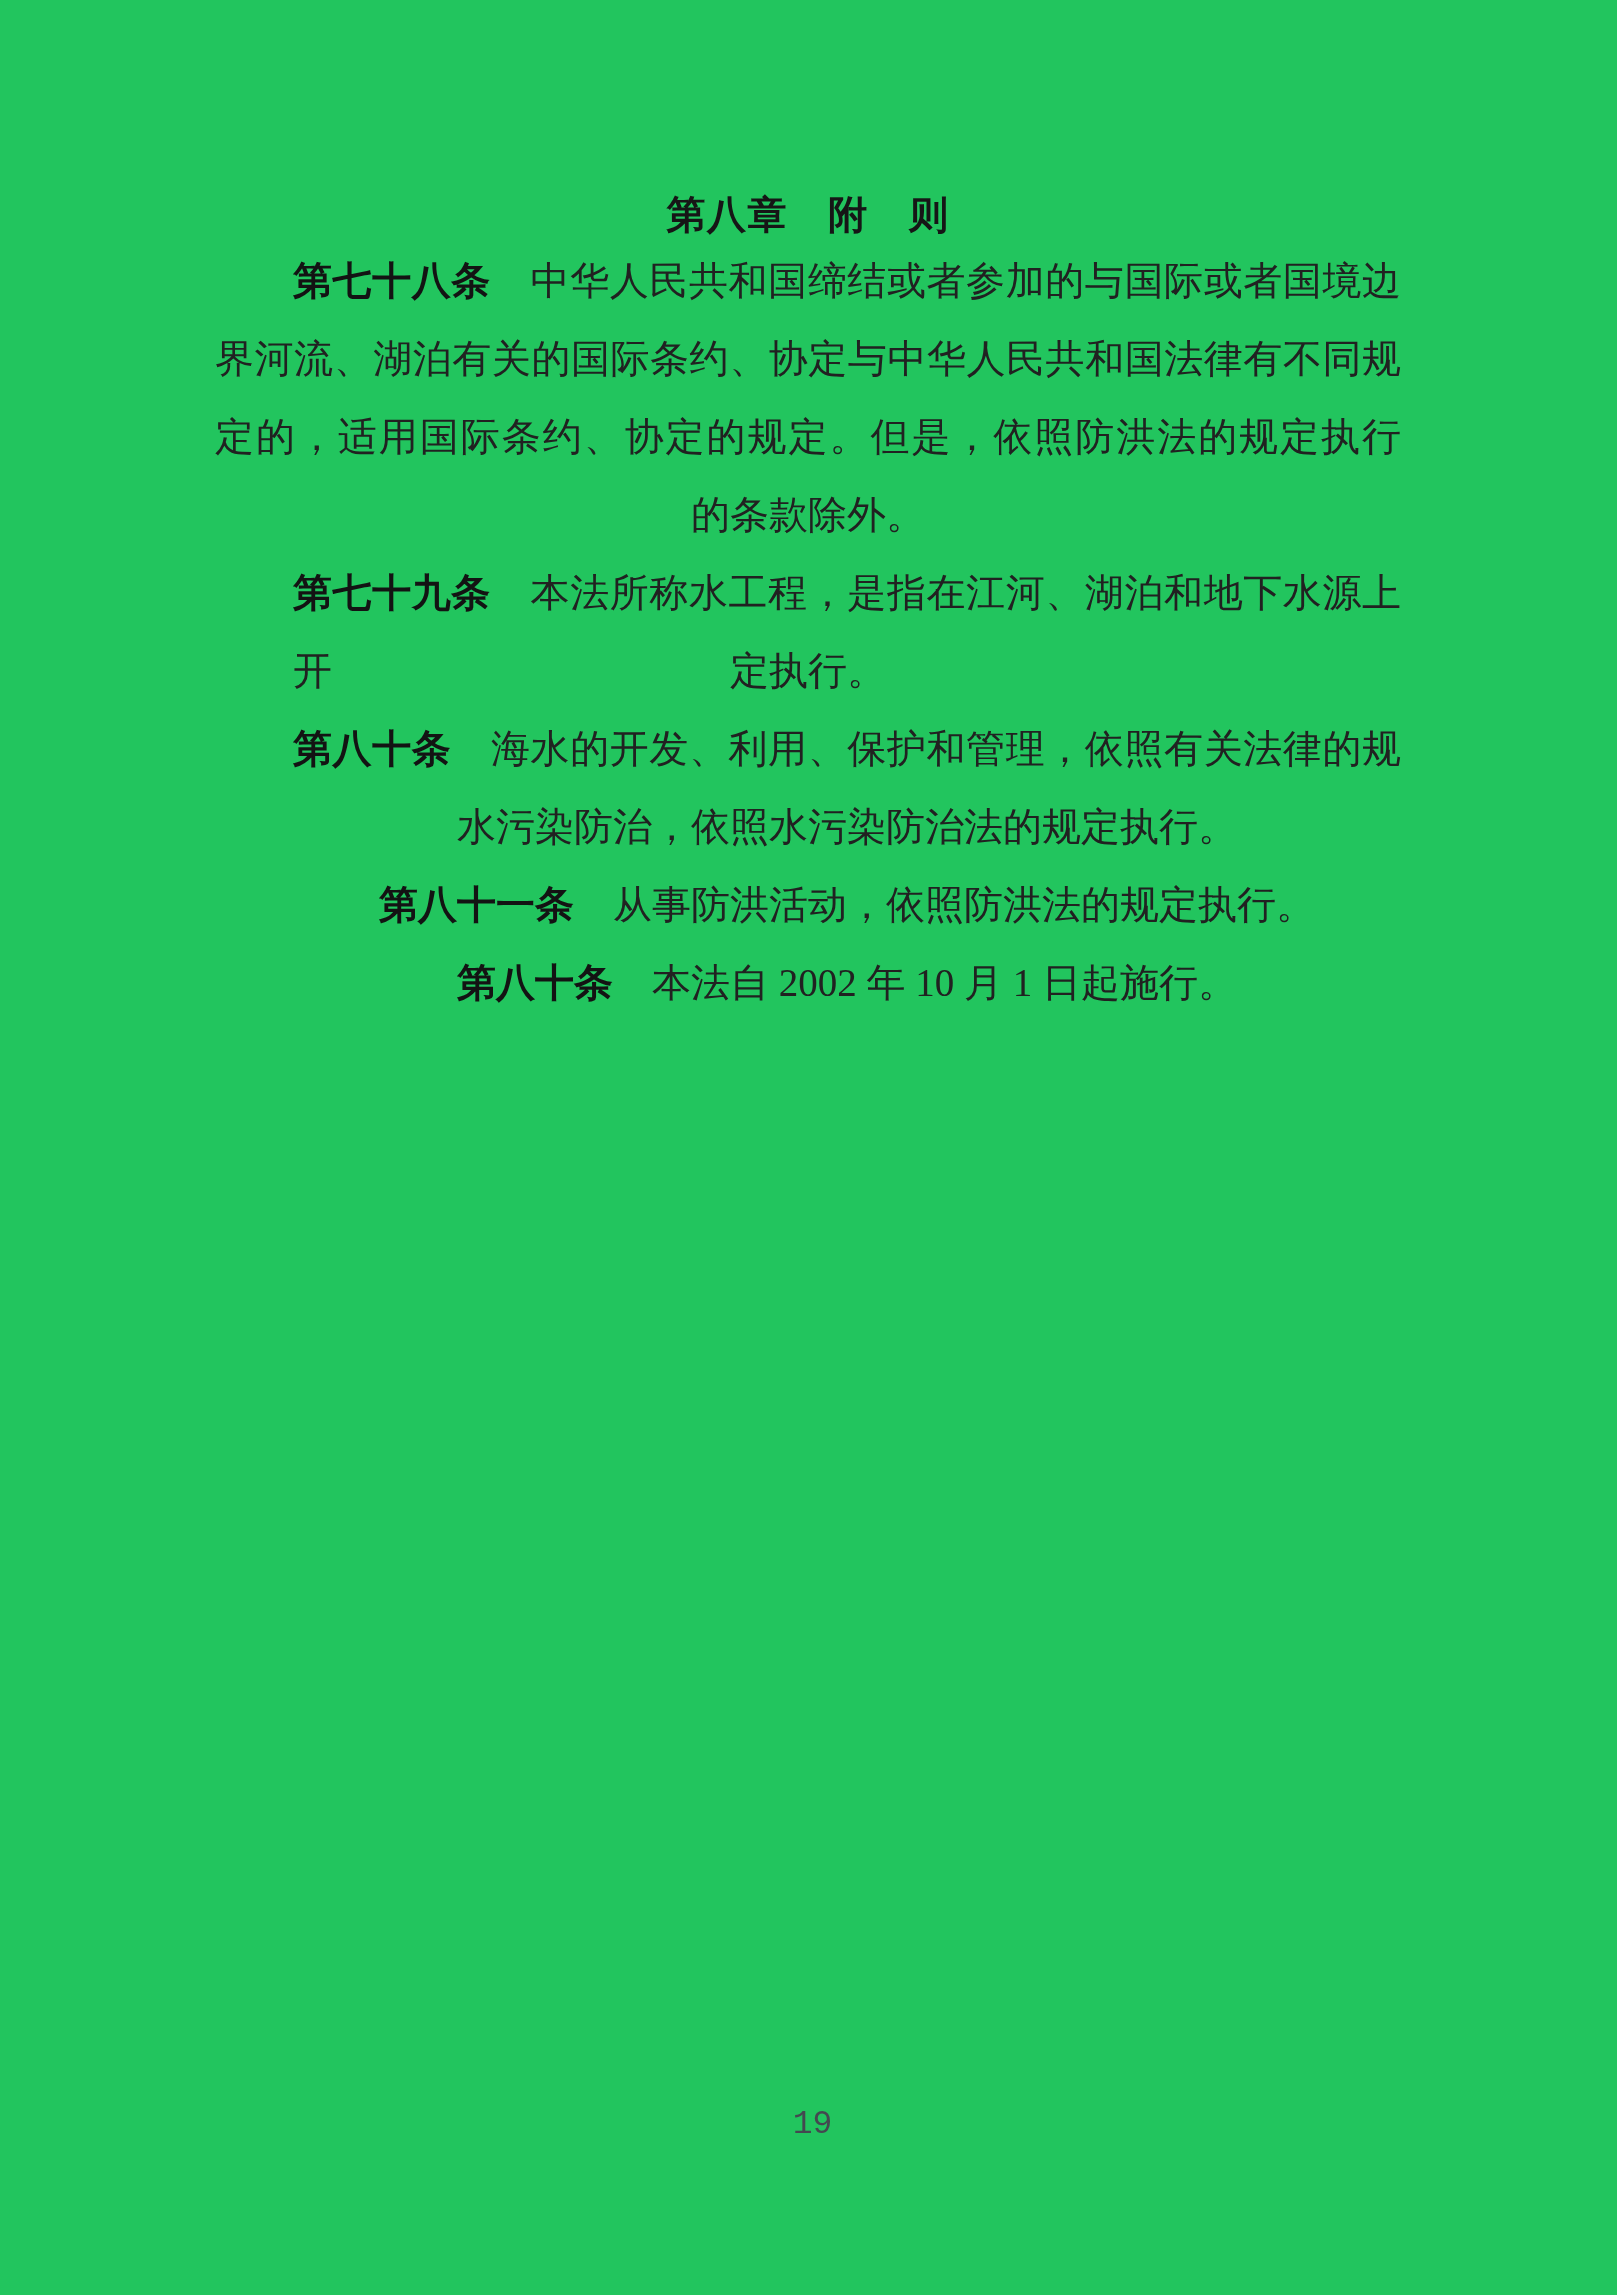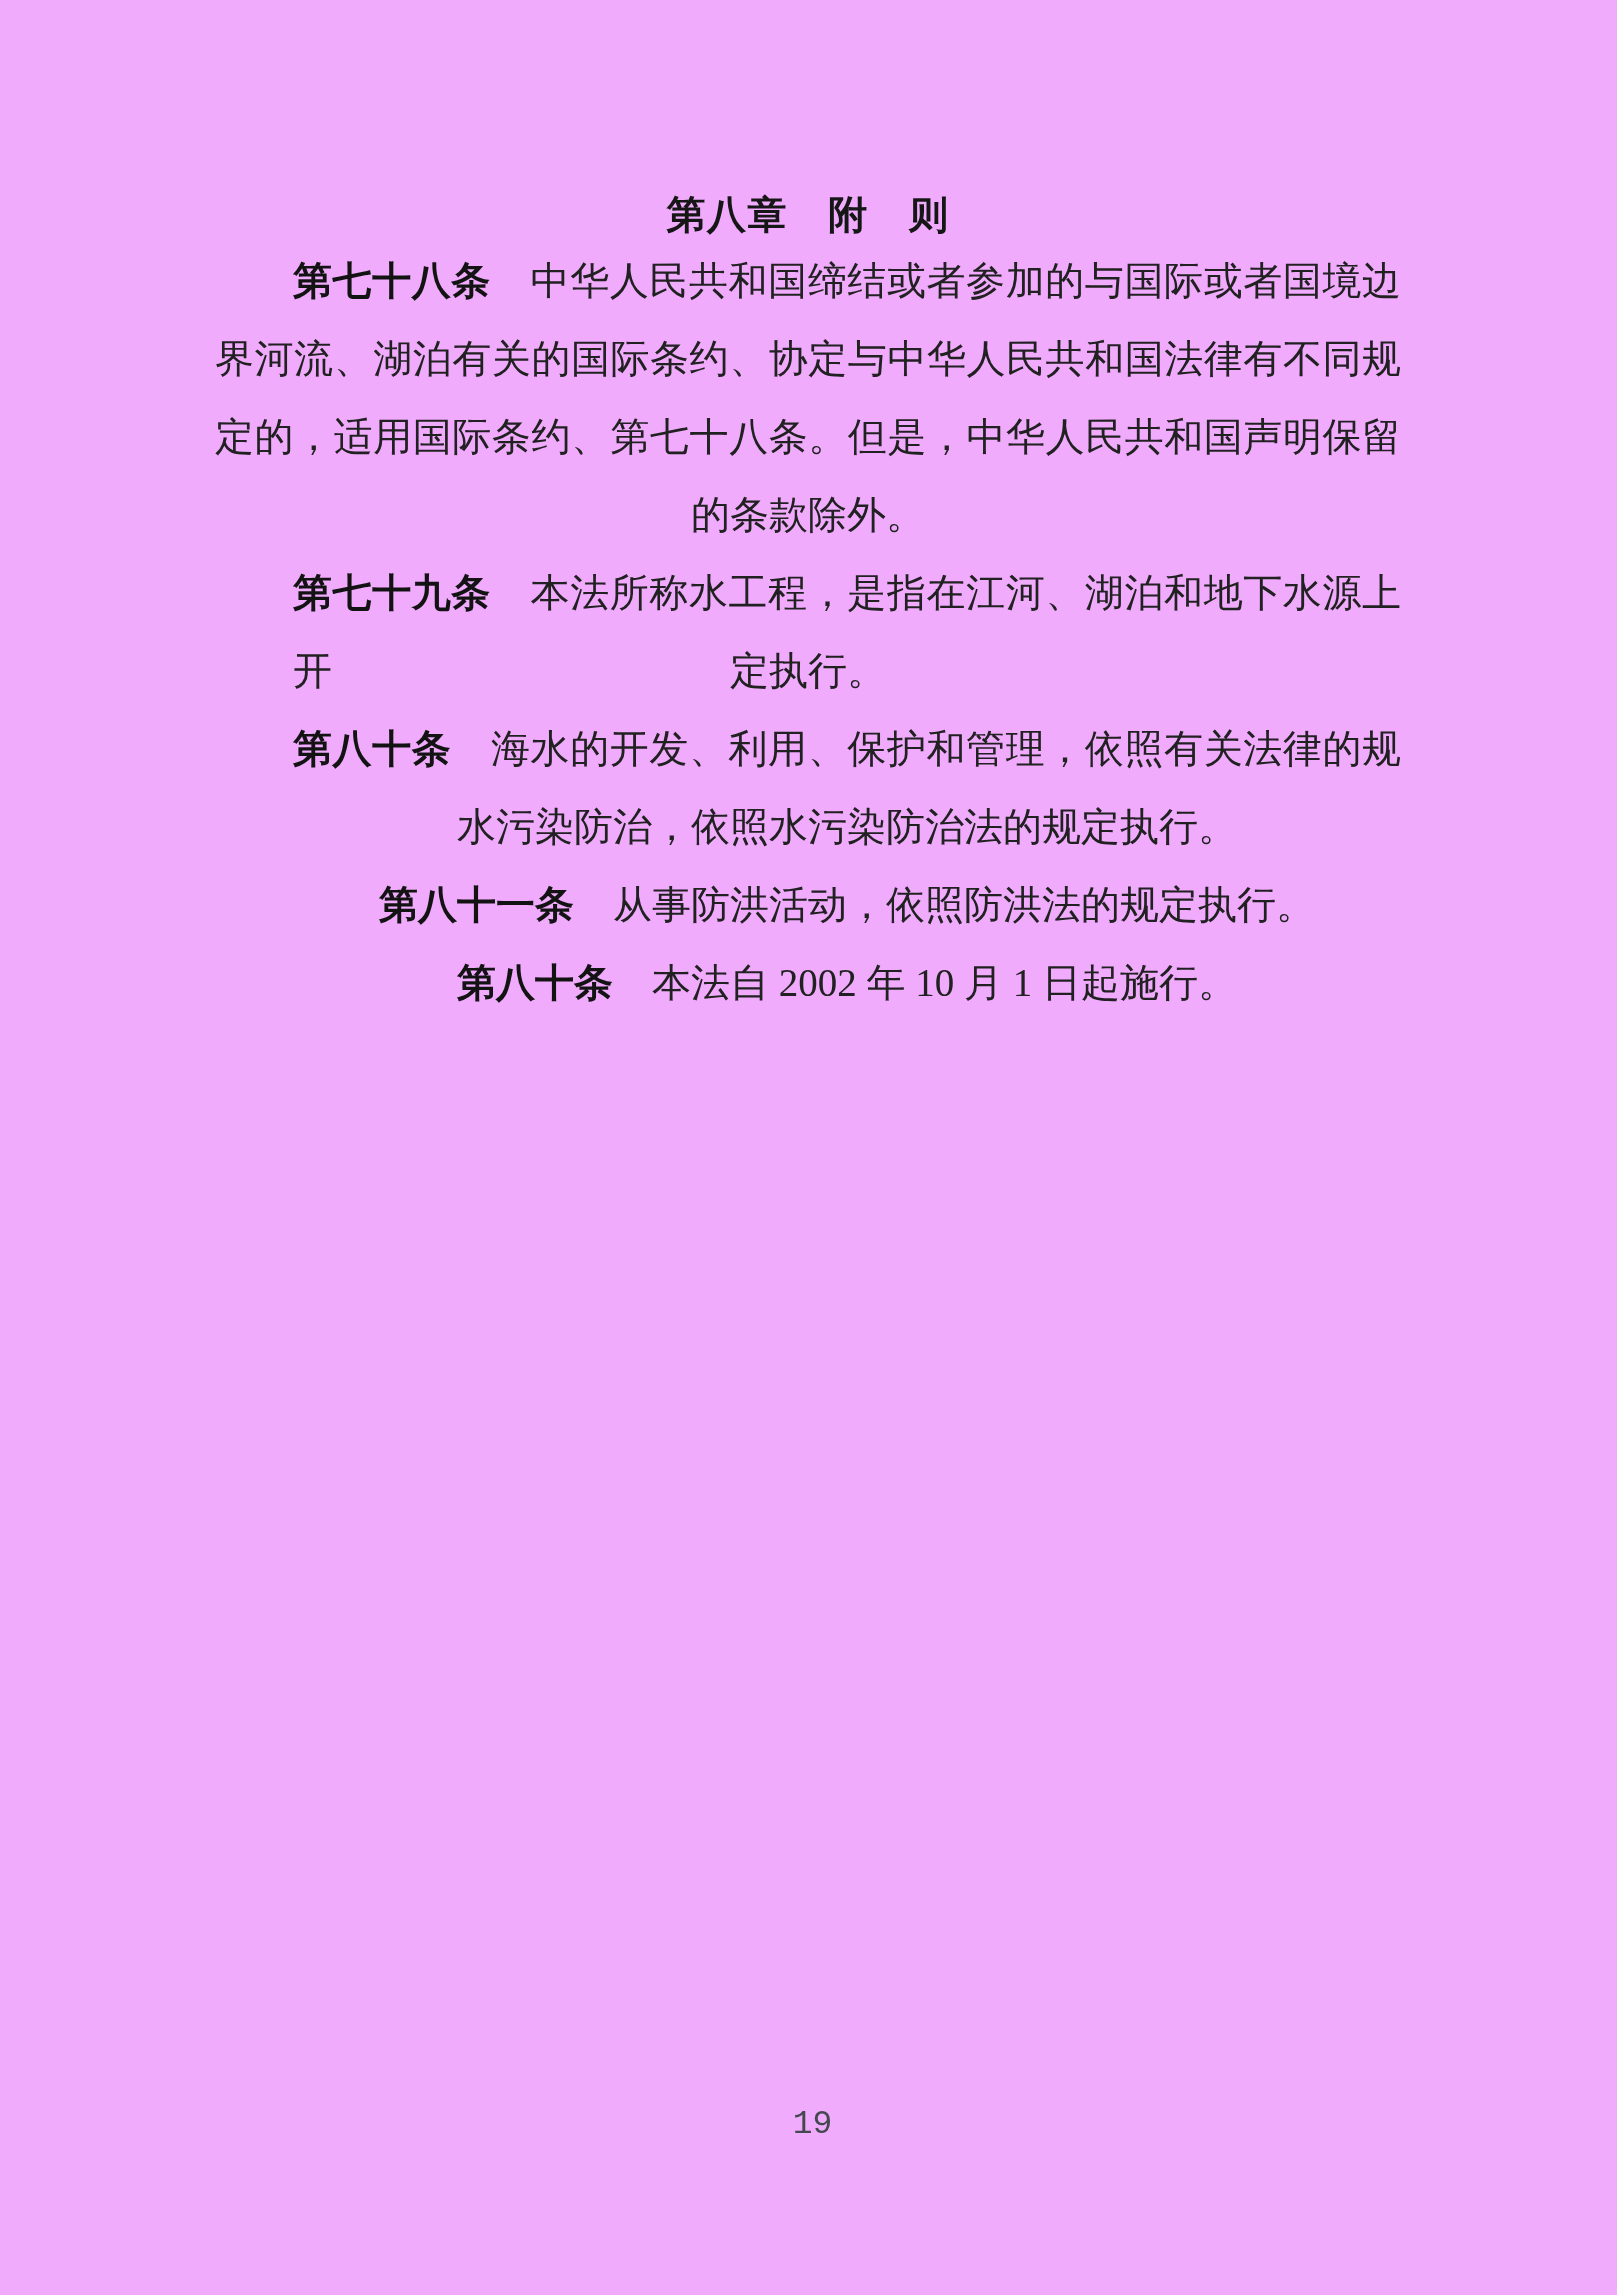--- a/index.html
+++ b/index.html
@@ -9,21 +9,21 @@
   body {
     width: 1617px;
     height: 2295px;
     background: #ffffff;
     position: relative;
     font-family: "Liberation Serif", serif;
   }
   .page {
     position: absolute;
     inset: 0;
-    background: #f0abfc;
+    background: #22c55e;
     overflow: hidden;
   }
   .chapter-title {
     position: absolute;
     top: 184px;
     left: 215px;
     width: 1186px;
     height: 62px;
     line-height: 62px;
     text-align: center;
@@ -80,21 +80,21 @@
 </head>
 <body>
 
 <div class="page">
 
   <div class="chapter-title">第八章　附　则</div>
 
   <div class="text-body">
       <div class="text-line indent justified"><span class="article-number">第七十八条</span><span class="prefix-gap"></span><span class="article-text">中华人民共和国缔结或者参加的与国际或者国境边</span></div>
       <div class="text-line justified"><span class="article-text">界河流、湖泊有关的国际条约、协定与中华人民共和国法律有不同规</span></div>
-      <div class="text-line justified"><span class="article-text">定的，适用国际条约、第七十八条。但是，中华人民共和国声明保留</span></div>
+      <div class="text-line justified"><span class="article-text">定的，适用国际条约、协定的规定。但是，依照防洪法的规定执行</span></div>
       <div class="text-line"><span class="article-text">的条款除外。</span></div>
       <div class="text-line indent justified"><span class="article-number">第七十九条</span><span class="prefix-gap"></span><span class="article-text">本法所称水工程，是指在江河、湖泊和地下水源上开</span></div>
       <div class="text-line"><span class="article-text">定执行。</span></div>
       <div class="text-line indent justified"><span class="article-number">第八十条</span><span class="prefix-gap"></span><span class="article-text">海水的开发、利用、保护和管理，依照有关法律的规</span></div>
       <div class="text-line indent"><span class="article-text">水污染防治，依照水污染防治法的规定执行。</span></div>
       <div class="text-line indent"><span class="article-number">第八十一条</span><span class="prefix-gap"></span><span class="article-text">从事防洪活动，依照防洪法的规定执行。</span></div>
       <div class="text-line indent"><span class="article-number">第八十条</span><span class="prefix-gap"></span><span class="article-text">本法自 2002 年 10 月 1 日起施行。</span></div>
     </div>
 
   <div class="page-number">19</div>

